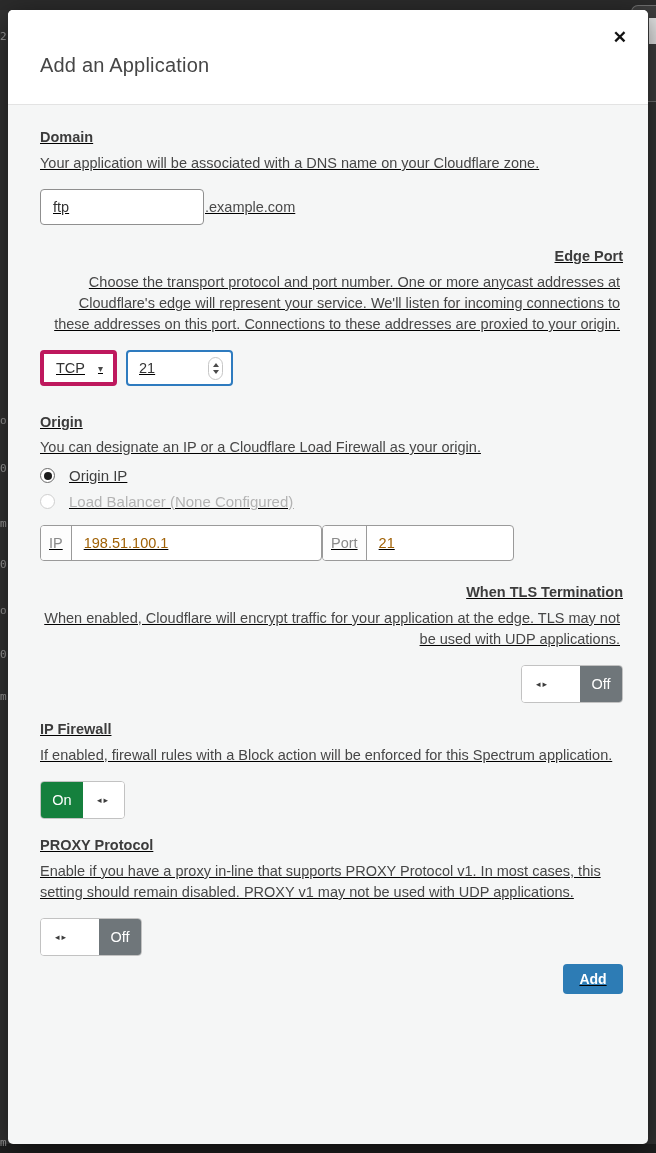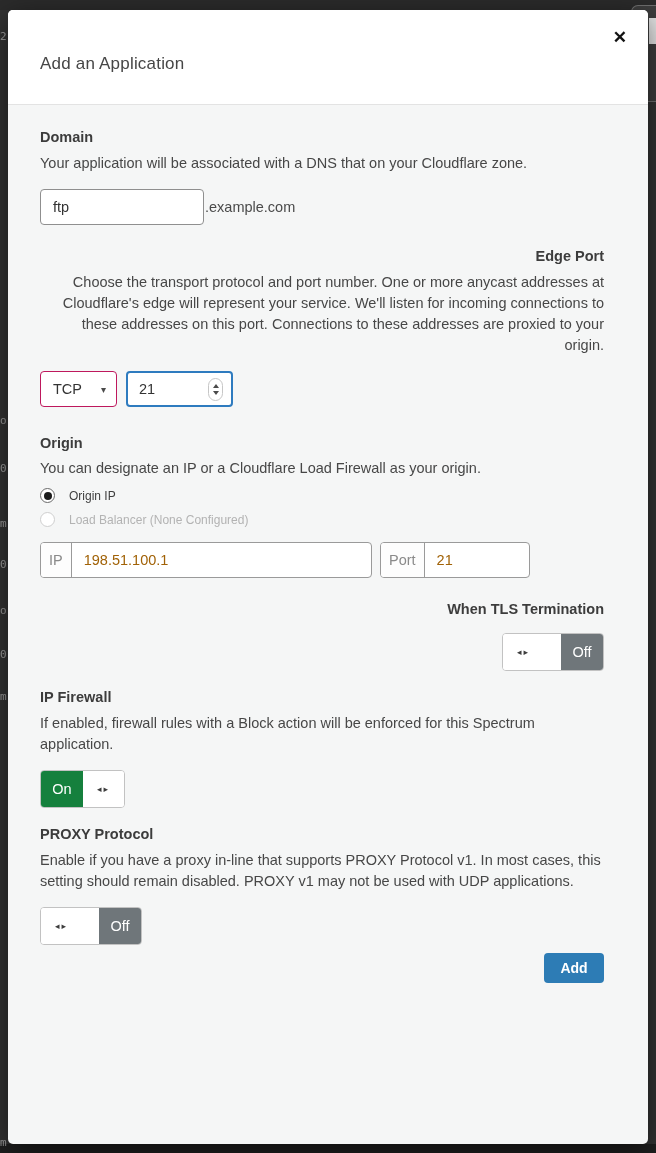--- a/index.html
+++ b/index.html
@@ -7,55 +7,55 @@
   .stage{position:relative;width:656px;height:1153px;background:#333333;overflow:hidden;}
   .bg-bottom{position:absolute;left:0;bottom:0;width:100%;height:9px;background:#1f1f1f;}
   .bg-top{position:absolute;left:0;top:0;width:100%;height:10px;background:#2b2b2b;}
   .bg-card{position:absolute;right:0;top:5px;width:24px;height:95px;background:#3e3e3e;border:1px solid #6f6f6f;border-right:none;border-radius:7px 0 0 7px;}
   .bg-notch{position:absolute;right:0;top:12px;width:7px;height:26px;background:#e6e6e6;}
   .bg-left{position:absolute;left:0;top:0;width:8px;height:100%;overflow:hidden;}
   .bg-left span{position:absolute;left:0;font-family:"DejaVu Sans Mono",monospace;font-size:11px;color:rgba(225,225,225,0.6);white-space:nowrap;}
 
   .modal{position:absolute;left:8px;top:10px;width:640px;height:1134px;background:#f5f6f6;border-radius:5px;box-shadow:0 8px 30px rgba(0,0,0,0.55);overflow:hidden;}
   .modal-header{position:relative;height:95px;background:#ffffff;border-bottom:1px solid #e3e3e3;box-sizing:border-box;}
-  .modal-title{position:absolute;left:32px;top:44px;margin:0;font-size:17px;font-weight:400;color:#464646;letter-spacing:.2px;}
+  .modal-title{position:absolute;left:32px;top:44px;margin:0;font-size:20px;font-weight:400;color:#464646;letter-spacing:.2px;}
   .close-btn{position:absolute;top:19px;right:21px;background:none;border:none;padding:0;font-size:17px;font-weight:700;color:#121212;cursor:pointer;line-height:1;}
 
-  .modal-body{box-sizing:border-box;height:1039px;padding:23px 44px 0 32px;overflow:hidden;}
+  .modal-body{box-sizing:border-box;height:1039px;padding:23px 25px 0 32px;overflow:hidden;text-decoration:underline;}
   .sec-label{font-size:14.5px;font-weight:700;color:#3c3c3c;line-height:18px;}
   .sec-desc{margin:7px 0 0 0;font-size:14.5px;color:#474747;line-height:21px;max-width:580px;}
   .mt-sec{margin-top:22px;text-align:right;}
   .mt-origin{margin-top:27px;}
   .mt-small{margin-top:17px;}
   .row{display:flex;align-items:center;}
   .controls{margin-top:15px;}
 
   .text-input{box-sizing:border-box;width:164px;height:36px;background:#fff;border:1px solid #8f8f8f;border-radius:4px;display:flex;align-items:center;padding:0 12px;font-size:14.5px;color:#333;}
   .suffix{margin-left:1px;font-size:14.5px;color:#4a4a4a;}
 
-  .select{box-sizing:border-box;width:77px;height:36px;background:#fff;border:1px solid #be185d;border-radius:4px;display:flex;align-items:center;justify-content:space-between;padding:0 10px 0 12px;font-size:14.5px;color:#333;cursor:pointer;}
+  .select{box-sizing:border-box;width:77px;height:36px;background:#fff;border:4px solid #be185d;border-radius:4px;display:flex;align-items:center;justify-content:space-between;padding:0 10px 0 12px;font-size:14.5px;color:#333;cursor:pointer;}
   .caret{font-size:10px;color:#4a4a4a;}
   .number-input{box-sizing:border-box;margin-left:9px;width:107px;height:36px;background:#fff;border:2px solid #2e7bbf;border-radius:4px;display:flex;align-items:center;justify-content:space-between;padding:0 8px 0 11px;font-size:14.5px;color:#333;}
   .stepper{box-sizing:border-box;width:15px;height:23px;border:1px solid #c6c6c6;border-radius:8px;background:#fff;display:flex;flex-direction:column;align-items:center;justify-content:center;gap:3px;cursor:pointer;}
   .stepper i{display:block;width:0;height:0;border-left:3.5px solid transparent;border-right:3.5px solid transparent;}
   .stepper .up{border-bottom:4px solid #4a4a4a;}
   .stepper .down{border-top:4px solid #4a4a4a;}
 
-  .radio{display:flex;align-items:center;gap:14px;margin-top:9px;font-size:12px;color:#3f3f3f;cursor:pointer;}
+  .radio{display:flex;align-items:center;gap:14px;margin-top:9px;font-size:15px;color:#3f3f3f;cursor:pointer;}
   .rb{box-sizing:border-box;width:15px;height:15px;border-radius:50%;border:1px solid #6a6a6a;background:#fff;position:relative;flex:0 0 auto;}
   .rb.checked::after{content:"";position:absolute;top:2.5px;left:2.5px;right:2.5px;bottom:2.5px;background:#1c1c1c;border-radius:50%;}
   .radio.disabled{color:#b3b3b3;cursor:default;}
   .radio.disabled .rb{border-color:#cfcfcf;}
   .mt-radio-desc{margin-top:12px;}
 
   .group{box-sizing:border-box;height:36px;border:1px solid #9a9a9a;border-radius:4px;background:#fff;display:flex;align-items:stretch;overflow:hidden;}
   .group .prefix{display:flex;align-items:center;justify-content:center;color:#8a8a8a;font-size:14.5px;border-right:1px solid #9a9a9a;background:#fdfdfd;padding:0 8px;}
   .group .gval{display:flex;align-items:center;padding:0 12px;font-size:14.5px;color:#a16207;}
-  .group.ip{width:332px;}
-  .group.port{width:150px;margin-left:8px;}
+  .group.ip{width:282px;}
+  .group.port{width:192px;}
 
   .toggle{margin-top:15px;display:inline-flex;height:36px;border-radius:4px;overflow:hidden;border:1px solid #c2c2c2;background:#fff;cursor:pointer;}
   .handle{width:41px;display:flex;align-items:center;justify-content:center;color:#3c3c3c;font-size:9px;letter-spacing:2px;background:#fff;}
   .tstate{width:42px;display:flex;align-items:center;justify-content:center;font-size:14.5px;color:#fff;}
   .tstate.off{background:#6f767a;margin-left:17px;}
   .tstate.on{background:#15803d;}
 
   .footer-row{display:flex;justify-content:flex-end;margin-top:8px;}
   .add-btn{width:60px;height:30px;background:#2d7cb5;color:#fff;font-weight:700;font-size:14px;border:none;border-radius:4px;cursor:pointer;font-family:"Liberation Sans",sans-serif;text-align:center;}
 </style>
@@ -83,21 +83,21 @@
   <div class="modal">
     <div class="modal-header">
       <h1 class="modal-title">Add an Application</h1>
       <button class="close-btn">✕</button>
     </div>
 
     <div class="modal-body">
 
       <div class="section">
         <div class="sec-label">Domain</div>
-        <p class="sec-desc">Your application will be associated with a DNS that on your Cloudflare zone.</p>
+        <p class="sec-desc">Your application will be associated with a DNS name on your Cloudflare zone.</p>
         <div class="row controls">
           <div class="text-input">
             <span>ftp</span>
           </div>
           <span class="suffix">.example.com</span>
         </div>
       </div>
 
       <div class="section mt-sec">
         <div class="sec-label">Edge Port</div>
@@ -135,20 +135,21 @@
           </div>
           <div class="group port">
             <span class="prefix">Port</span>
             <span class="gval">21</span>
           </div>
         </div>
       </div>
 
       <div class="section mt-sec">
         <div class="sec-label">When TLS Termination</div>
+        <p class="sec-desc">When enabled, Cloudflare will encrypt traffic for your application at the edge. TLS may not be used with UDP applications.</p>
         <div class="toggle">
           <span class="handle">◂▸</span>
           <span class="tstate off">Off</span>
         </div>
       </div>
 
       <div class="section mt-small">
         <div class="sec-label">IP Firewall</div>
         <p class="sec-desc">If enabled, firewall rules with a Block action will be enforced for this Spectrum application.</p>
         <div class="toggle">

